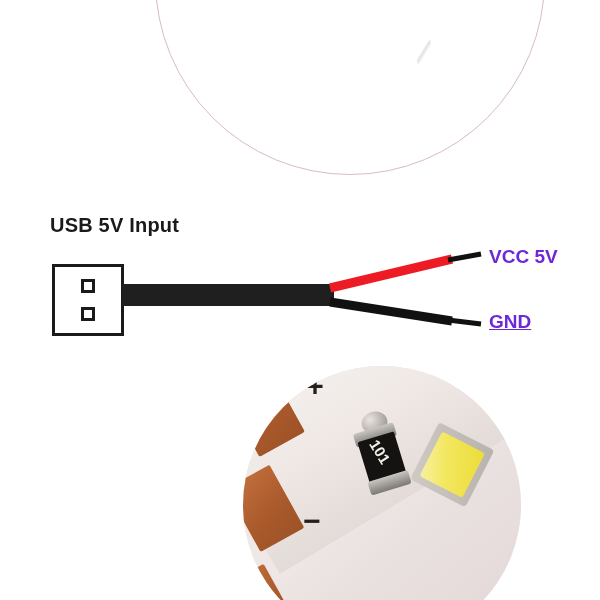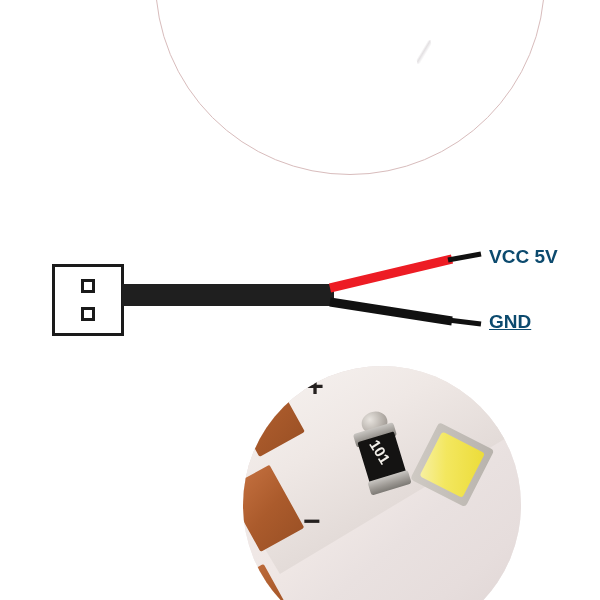--- a/index.html
+++ b/index.html
@@ -93,21 +93,21 @@
     width: 600px;
     height: 600px;
     pointer-events: none;
   }
 
   
   .wire-label {
     position: absolute;
     font-size: 19px;
     font-weight: bold;
-    color: #0c4a6e;
+    color: #6d28d9;
     white-space: nowrap;
   }
   #label-vcc { left: 489px; top: 246px; }
   #label-gnd { left: 489px; top: 311px; text-decoration: underline; }
 
   
   #strip-photo {
     position: absolute;
     left: 243px;
     top: 366px;
@@ -242,20 +242,21 @@
   }
 </style>
 </head>
 <body>
 
 <div id="canvas">
 
   <div id="top-photo-circle"></div>
   <div id="top-photo-artifact"></div>
 
+  <div id="usb-label">USB 5V Input</div>
 
   <div id="usb-connector">
     <div class="usb-pin" id="usb-pin-top"></div>
     <div class="usb-pin" id="usb-pin-bottom"></div>
   </div>
 
   <div id="cable-sheath"></div>
 
   <svg id="wires" viewBox="0 0 600 600">
 

